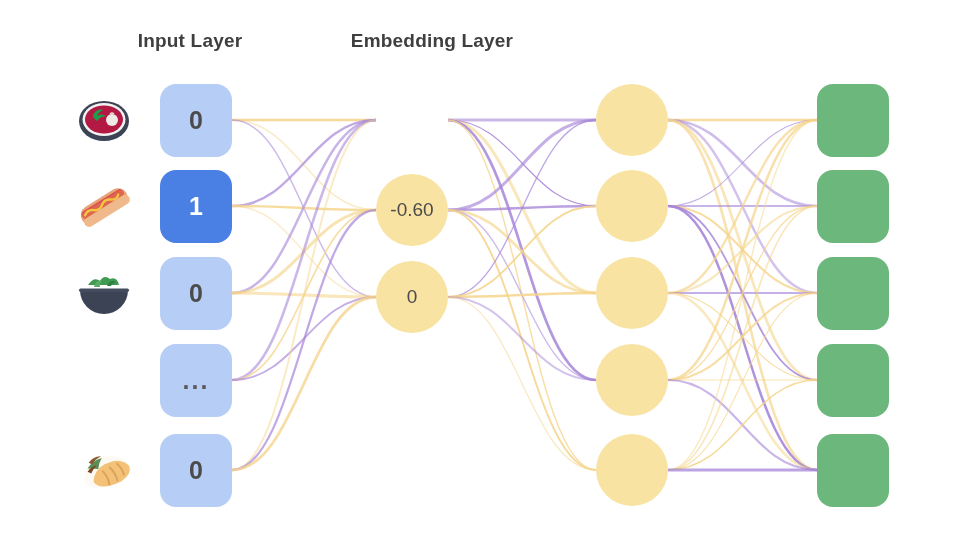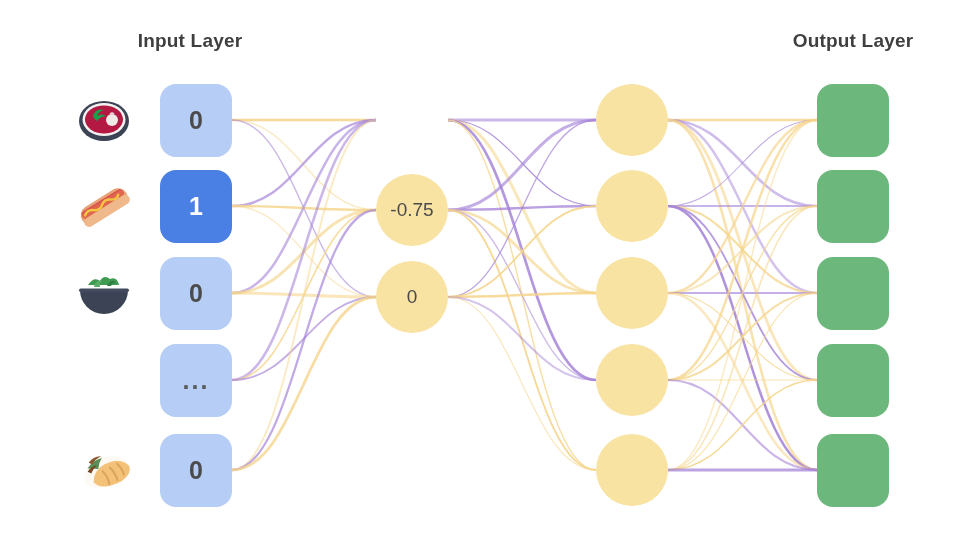--- a/index.html
+++ b/index.html
@@ -99,21 +99,21 @@
     border-radius: 16px;
     background: #6cb87c;
   }
 </style>
 </head>
 <body>
 
 <div id="canvas">
 
   <div class="layer-title" id="title-input">Input Layer</div>
-  <div class="layer-title" id="title-output">Output Layer</div>
+  <div class="layer-title" id="title-embed">Embedding Layer</div>
 
   <svg id="edges" viewBox="0 0 960 540" xmlns="http://www.w3.org/2000/svg">
       <path d="M 232 120 C 296.8 120, 311.2 120, 376 120" stroke="#f5d48a" stroke-width="2.73" fill="none" opacity="0.85"></path>
       <path d="M 232 120 C 296.8 120, 311.2 210, 376 210" stroke="#f5d48a" stroke-width="1.70" fill="none" opacity="0.46"></path>
       <path d="M 232 120 C 296.8 120, 311.2 297, 376 297" stroke="#a584d8" stroke-width="1.51" fill="none" opacity="0.56"></path>
       <path d="M 232 206 C 296.8 206, 311.2 120, 376 120" stroke="#a584d8" stroke-width="2.45" fill="none" opacity="0.70"></path>
       <path d="M 232 206 C 296.8 206, 311.2 210, 376 210" stroke="#f5d48a" stroke-width="2.30" fill="none" opacity="0.82"></path>
       <path d="M 232 206 C 296.8 206, 311.2 297, 376 297" stroke="#f5d48a" stroke-width="1.39" fill="none" opacity="0.48"></path>
       <path d="M 232 293 C 296.8 293, 311.2 120, 376 120" stroke="#a584d8" stroke-width="2.47" fill="none" opacity="0.61"></path>
       <path d="M 232 293 C 296.8 293, 311.2 210, 376 210" stroke="#f5d48a" stroke-width="2.93" fill="none" opacity="0.66"></path>
@@ -221,21 +221,21 @@
         <path d="M28 30 q4 8 2 16" stroke="#dba45d" stroke-width="2" fill="none"></path>
         <path d="M36 29 q4 8 3 16" stroke="#dba45d" stroke-width="2" fill="none"></path>
         <path d="M44 28 q4 7 3 14" stroke="#dba45d" stroke-width="2" fill="none"></path>
       </g>
     </svg>
       </div>
       <div class="node in-box" style="left: 160px; top: 433.5px;">
         <span>0</span>
       </div>
       <div class="node circle" style="left: 376px; top: 174px;">
-        <span>-0.75</span>
+        <span>-0.60</span>
       </div>
       <div class="node circle" style="left: 376px; top: 261px;">
         <span>0</span>
       </div>
       <div class="node circle" style="left: 596px; top: 84px;"></div>
       <div class="node circle" style="left: 596px; top: 170px;"></div>
       <div class="node circle" style="left: 596px; top: 257px;"></div>
       <div class="node circle" style="left: 596px; top: 344px;"></div>
       <div class="node circle" style="left: 596px; top: 434px;"></div>
       <div class="node out-box" style="left: 817px; top: 83.5px;"></div>

